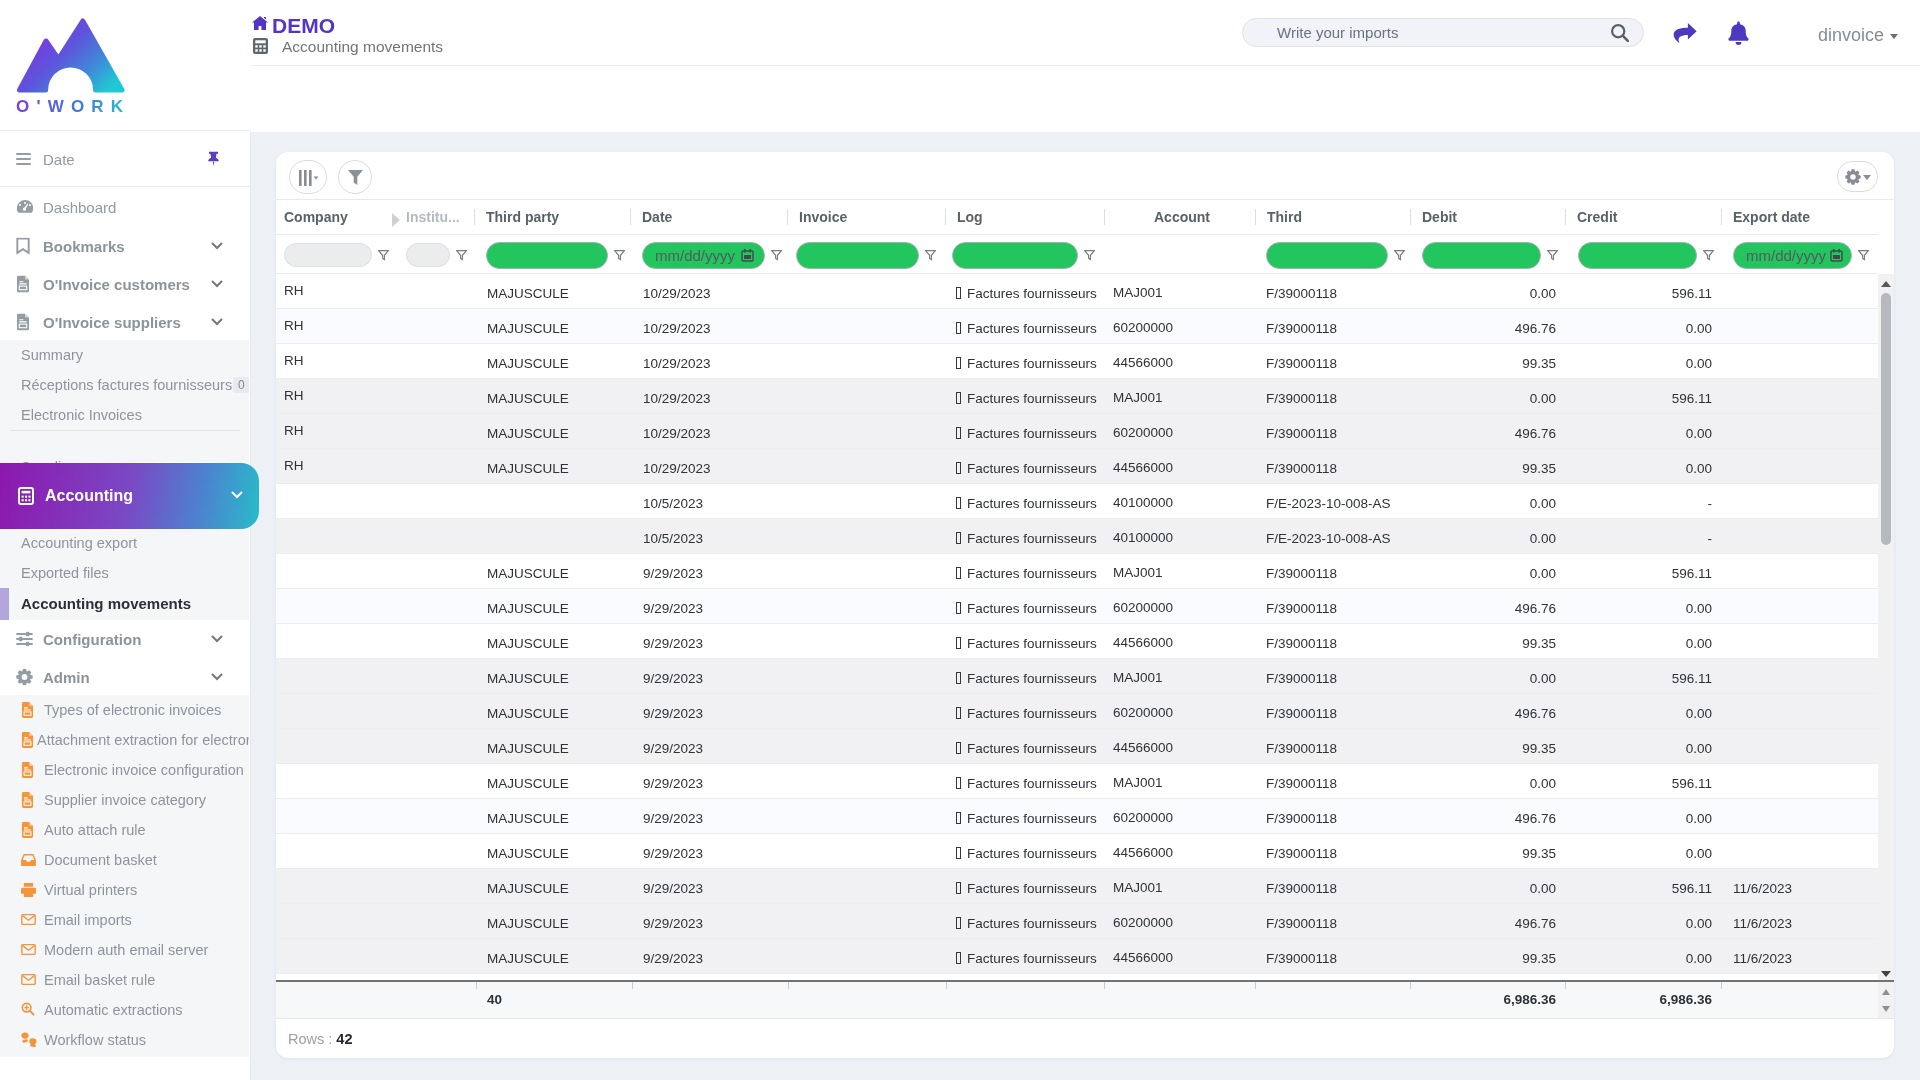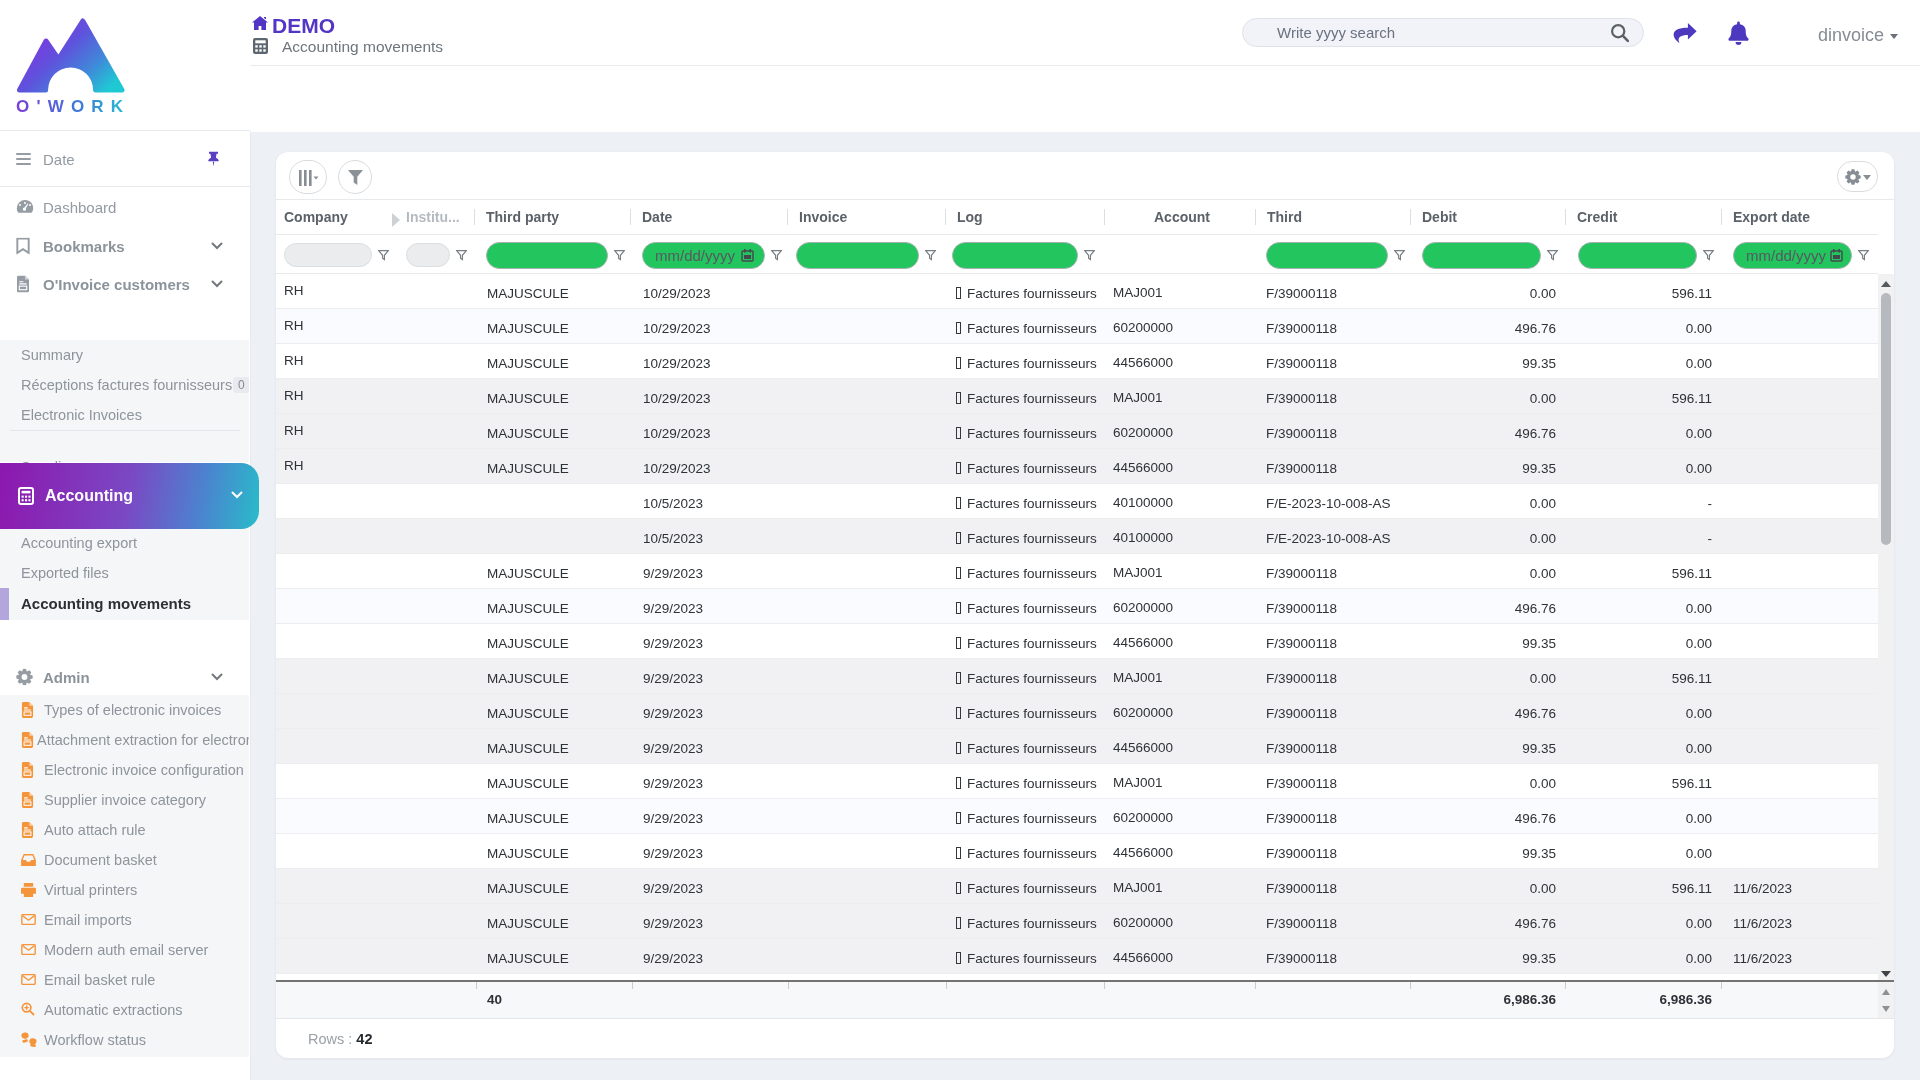--- a/index.html
+++ b/index.html
@@ -93,21 +93,21 @@
         <rect x="6.3" y="7.2" width="2.4" height="2.4"></rect>
         <rect x="10.3" y="7.2" width="2.4" height="2.4"></rect>
         <rect x="2.3" y="11.3" width="2.4" height="2.4"></rect>
         <rect x="6.3" y="11.3" width="2.4" height="2.4"></rect>
         <rect x="10.3" y="11.3" width="2.4" height="2.4"></rect>
       </g>
     </svg>
   </span>
 <div id="crumb2">Accounting movements</div>
 <div id="search">
-    <span class="ph">Write yyyy search</span>
+    <span class="ph">Write your imports</span>
  <span style="position:absolute;right:13px;top:4px">
       <svg width="20" height="20" viewBox="0 0 20 20">
         <circle cx="8.2" cy="8.2" r="6.1" fill="none" stroke="#596066" stroke-width="2.2"></circle>
         <path stroke="#596066" stroke-width="2.6" stroke-linecap="round" d="m13.2 13.2 4.6 4.6"></path>
       </svg>
     </span>
 </div>
 <span class="abs" style="left:1672px;top:22px">
     <svg width="25" height="22" viewBox="0 0 25 22">
       <path fill="#4d38c0" d="M15.9 1 24.6 9.2 15.9 17.4 V12.9 C9.2 13 4.6 14.5 7.5 21.2 C3.6 18.6 1.6 15.4 1.6 12.6 C1.6 6.8 9.2 5.8 15.9 5.7 Z"></path>
@@ -198,20 +198,38 @@
           </g>
         </svg>
       </span>
   <span class="lab">O'Invoice customers</span>
   <span class="chev">
         <svg width="12" height="8" viewBox="0 0 12 8">
           <path fill="none" stroke="#72787e" stroke-width="2" stroke-linecap="round" d="M1.5 1.5 6 6l4.5-4.5"></path>
         </svg>
       </span>
  </div>
+ <div class="srow bold" style="top:303px;height:37px;color:#8b939b">
+  <span class="ico">
+        <svg width="14" height="17" viewBox="0 0 14 17">
+          <path fill="#959ca3" d="M1 1.5A1.5 1.5 0 0 1 2.5 0H9l4 4v11.5a1.5 1.5 0 0 1-1.5 1.5h-9A1.5 1.5 0 0 1 1 15.5Z"></path>
+          <path fill="#fff" d="M9 0v4h4Z" opacity=".55"></path>
+          <g stroke="#fff" stroke-width="1.1" fill="none">
+            <path d="M3.3 6.2h4M3.3 8.4h7.4"></path>
+            <rect x="3.3" y="10.6" width="7.4" height="3.6"></rect>
+          </g>
+        </svg>
+      </span>
+  <span class="lab">O'Invoice suppliers</span>
+  <span class="chev">
+        <svg width="12" height="8" viewBox="0 0 12 8">
+          <path fill="none" stroke="#72787e" stroke-width="2" stroke-linecap="round" d="M1.5 1.5 6 6l4.5-4.5"></path>
+        </svg>
+      </span>
+ </div>
  <div class="graybg" style="top:340px;height:122px"></div>
  <div class="subitem" style="top:340px"><span class="t">Summary</span></div>
  <div class="subitem" style="top:370px"><span class="t">Réceptions factures fournisseurs<span class="badge">0</span></span></div>
  <div class="subitem" style="top:400px"><span class="t">Electronic Invoices</span></div>
  <div style="position:absolute;left:10px;top:430px;width:230px;border-top:1px solid #e3e5e8"></div>
  <div class="subitem" style="top:452px"><span class="t">Suppliers</span></div>
  <div id="acctpill">
   <span class="ico" style="position:absolute;left:18px;top:24px">
         <svg width="16" height="18" viewBox="0 0 16 18">
           <rect x="1" y="1" width="14" height="16" rx="2" fill="none" stroke="#fff" stroke-width="2"></rect>
@@ -231,20 +249,40 @@
         <svg width="12" height="8" viewBox="0 0 12 8">
           <path fill="none" stroke="#fff" stroke-width="2" stroke-linecap="round" d="M1.5 1.5 6 6l4.5-4.5"></path>
         </svg>
       </span>
  </div>
  <div class="graybg" style="top:527px;height:93px"></div>
  <div class="subitem" style="top:528px"><span class="t">Accounting export</span></div>
  <div class="subitem" style="top:558px"><span class="t">Exported files</span></div>
  <div class="subitem" style="top:588px;height:32px;line-height:32px;color:#2c3036;font-weight:bold;font-size:15px"><span class="t">Accounting movements</span></div>
  <div id="actbar"></div>
+ <div class="srow bold" style="top:620px;height:38px;color:#8b939b">
+  <span class="ico">
+        <svg width="17" height="15" viewBox="0 0 17 15">
+          <g stroke="#959ca3" stroke-width="1.8" stroke-linecap="round">
+            <path d="M1 2.5h15M1 7.5h15M1 12.5h15"></path>
+          </g>
+          <g fill="#959ca3">
+            <rect x="10" y="0.2" width="3.4" height="4.6" rx="1"></rect>
+            <rect x="3" y="5.2" width="3.4" height="4.6" rx="1"></rect>
+            <rect x="10" y="10.2" width="3.4" height="4.6" rx="1"></rect>
+          </g>
+        </svg>
+      </span>
+  <span class="lab">Configuration</span>
+  <span class="chev">
+        <svg width="12" height="8" viewBox="0 0 12 8">
+          <path fill="none" stroke="#72787e" stroke-width="2" stroke-linecap="round" d="M1.5 1.5 6 6l4.5-4.5"></path>
+        </svg>
+      </span>
+ </div>
  <div class="srow bold" style="top:658px;height:37px;color:#8b939b">
   <span class="ico">
         <svg width="17" height="17" viewBox="0 0 17 17">
           <path fill-rule="evenodd" fill="#959ca3" d="M16.67 7.06 L16.67 9.94 L14.16 10.79 L14.12 10.88 L15.30 13.26 L13.26 15.30 L10.88 14.12 L10.79 14.16 L9.94 16.67 L7.06 16.67 L6.21 14.16 L6.12 14.12 L3.74 15.30 L1.70 13.26 L2.88 10.88 L2.84 10.79 L0.33 9.94 L0.33 7.06 L2.84 6.21 L2.88 6.12 L1.70 3.74 L3.74 1.70 L6.12 2.88 L6.21 2.84 L7.06 0.33 L9.94 0.33 L10.79 2.84 L10.88 2.88 L13.26 1.70 L15.30 3.74 L14.12 6.12 L14.16 6.21Z M11.40 8.50 A2.9 2.9 0 1 0 5.60 8.50 A2.9 2.9 0 1 0 11.40 8.50Z"></path>
         </svg>
       </span>
   <span class="lab">Admin</span>
   <span class="chev">
         <svg width="12" height="8" viewBox="0 0 12 8">
           <path fill="none" stroke="#72787e" stroke-width="2" stroke-linecap="round" d="M1.5 1.5 6 6l4.5-4.5"></path>
@@ -710,20 +748,20 @@
     <div class="tick" style="left:670px"></div>
     <div class="tick" style="left:828px"></div>
     <div class="tick" style="left:979px"></div>
     <div class="tick" style="left:1134px"></div>
     <div class="tick" style="left:1289px"></div>
     <div class="tick" style="left:1445px"></div>
  <span style="position:absolute;left:211px">40</span>
  <span style="position:absolute;left:1140px;width:140px;text-align:right">6,986.36</span>
  <span style="position:absolute;left:1296px;width:140px;text-align:right">6,986.36</span>
 </div>
-<div id="foot"><span style="margin-left:32px;color:#9aa0a7">Rows :</span>&nbsp;<span style="color:#26292e;font-weight:bold">42</span></div>
+<div id="foot"><span style="margin-left:12px;color:#9aa0a7">Rows :</span>&nbsp;<span style="color:#26292e;font-weight:bold">42</span></div>
 <div id="vtrack"></div>
 <span class="arr" style="left:1881px;top:281px;border-left:5px solid transparent;border-right:5px solid transparent;border-bottom:6px solid #55595f"></span>
 <div id="vthumb"></div>
 <span class="arr" style="left:1881px;top:971px;border-left:5px solid transparent;border-right:5px solid transparent;border-top:6px solid #404449"></span>
 <div id="strack"></div>
 <span class="arr" style="left:1882px;top:989px;border-left:4.5px solid transparent;border-right:4.5px solid transparent;border-bottom:6px solid #8d9196"></span>
 <span class="arr" style="left:1882px;top:1006px;border-left:4.5px solid transparent;border-right:4.5px solid transparent;border-top:6px solid #8d9196"></span>
 
 </body></html>

